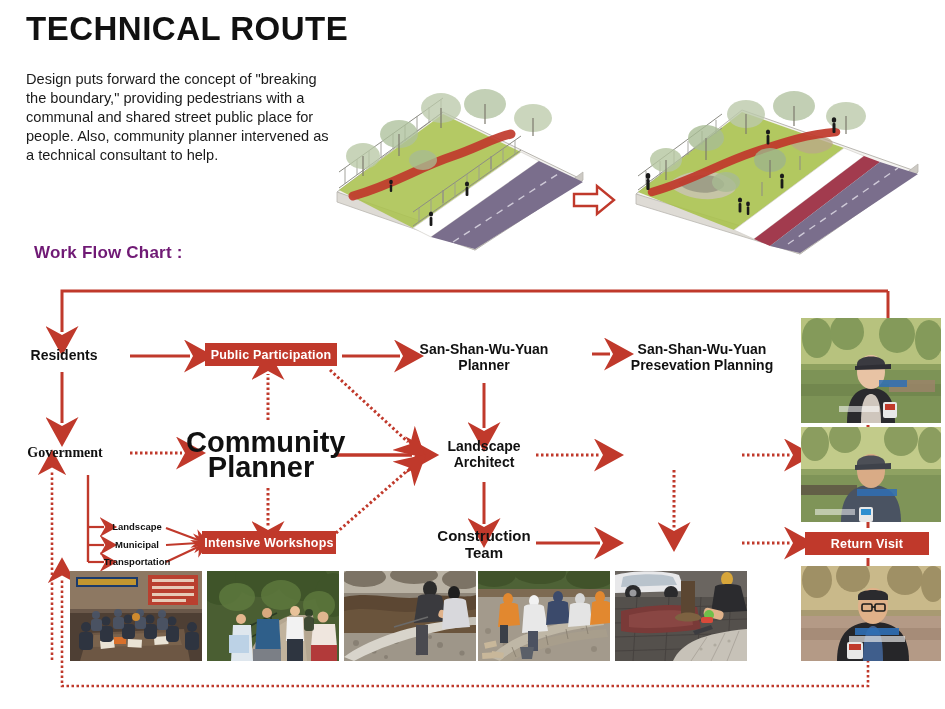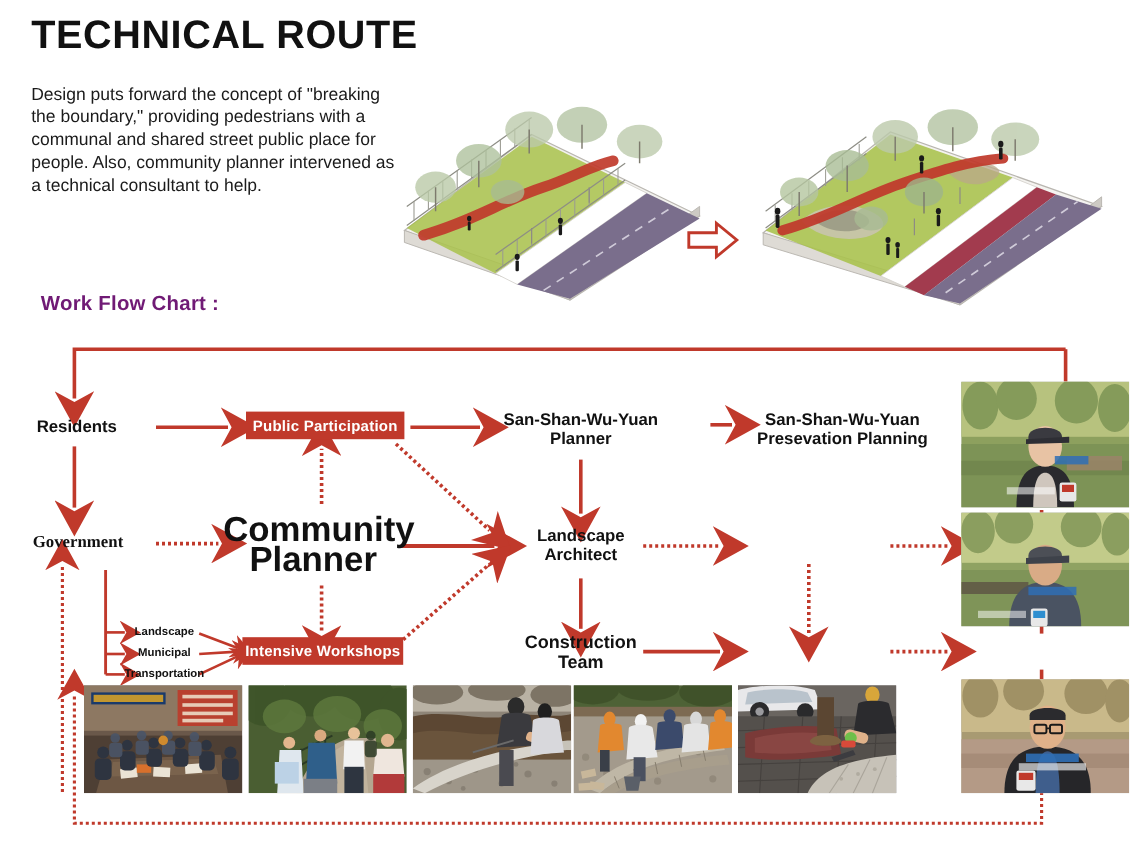--- a/index.html
+++ b/index.html
@@ -341,20 +341,21 @@
   <div class="node-small" style="left:106px; top:521px; width:62px;">Landscape</div>
   <div class="node-small" style="left:106px; top:539px; width:62px;">Municipal</div>
   <div class="node-small" style="left:98px; top:556px; width:78px;">Transportation</div>
 
   <div class="box" style="left:205px; top:343px; width:132px; height:23px;">Public Participation</div>
 
   <div class="box" style="left:202px; top:531px; width:134px; height:23px;">Intensive Workshops</div>
 
 
 
+  <div class="box" style="left:805px; top:532px; width:124px; height:23px;">Return Visit</div>
 
   <div class="photo" style="left:801px; top:318px; width:140px; height:105px;">
     <svg viewBox="0 0 140 105" preserveAspectRatio="none">
       <rect width="140" height="105" fill="#8da05e"></rect>
       <rect width="140" height="46" fill="#b7c27e"></rect>
       <g fill="#6f8a4c" opacity="0.7">
         <ellipse cx="16" cy="20" rx="15" ry="20"></ellipse>
           <ellipse cx="46" cy="14" rx="17" ry="18"></ellipse>
         <ellipse cx="96" cy="16" rx="18" ry="19"></ellipse>
           <ellipse cx="128" cy="22" rx="14" ry="20"></ellipse>

